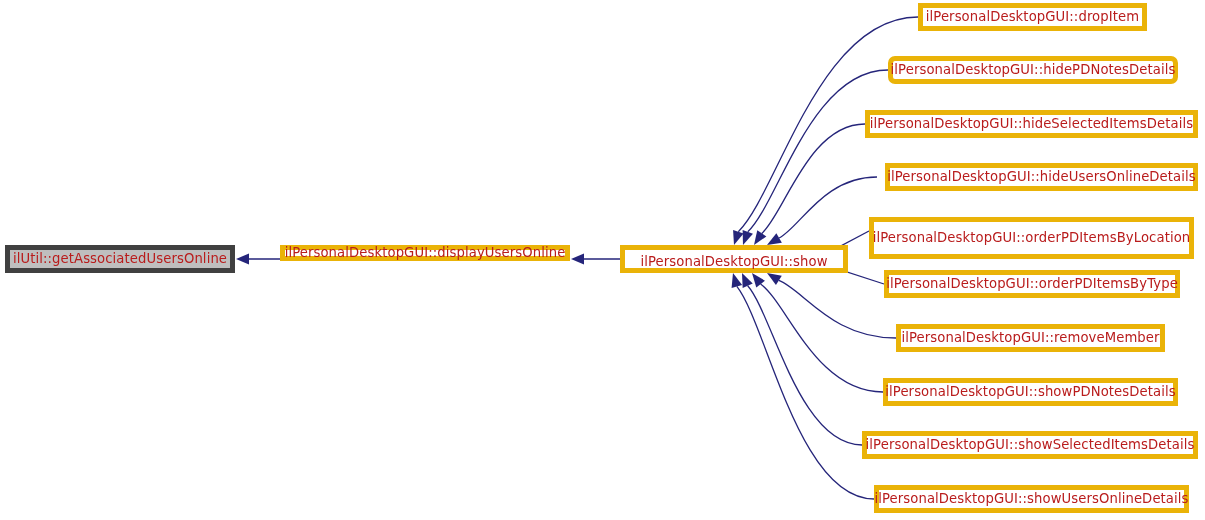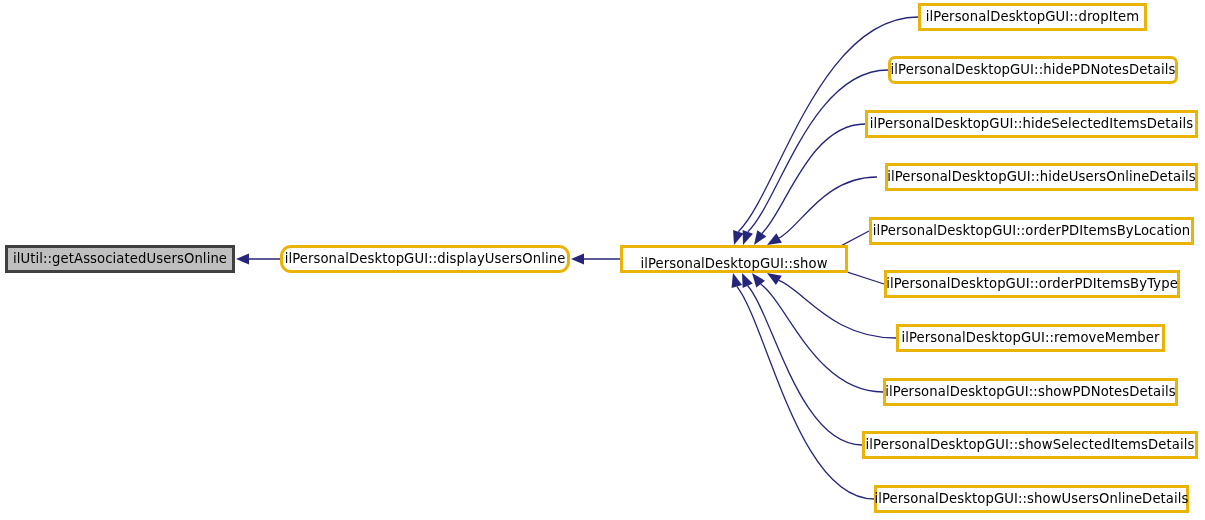--- a/index.html
+++ b/index.html
@@ -19,23 +19,23 @@
   #edge-layer {
     position: absolute;
     left: 0;
     top: 0;
     width: 1205px;
     height: 520px;
   }
   .node {
     position: absolute;
     box-sizing: border-box;
-    border: 3px solid #eab308;
+    border: 5px solid #eab308;
     background: #ffffff;
-    color: #000000;
+    color: #b91c1c;
     font-size: 13.2px;
     line-height: 1;
     display: flex;
     align-items: center;
     justify-content: center;
     white-space: nowrap;
     letter-spacing: 0.1px;
     z-index: 5;
   }
   .node.highlight {
@@ -74,39 +74,39 @@
       <polygon points="752,273 756.2852015097222,287.4182886647852 764.9533197993961,280.646012436203" fill="#25257a"></polygon>
       <path d="M 862 445 C 799.1318721516836 445, 772.8415641423877 314.44750185373704, 747.6943130030612 285.7896364069964" fill="none" stroke="#25257a" stroke-width="1.3"></path>
       <polygon points="742,273 742.669812986027,288.0266879439133 752.7188130200955,283.5525848700795" fill="#25257a"></polygon>
       <path d="M 874 499 C 798.5724076397909 499, 767.0299599255217 324.71528426937186, 736.858922981438 286.45766374313644" fill="none" stroke="#25257a" stroke-width="1.3"></path>
       <polygon points="733,273 731.5719836537772,287.9736692001299 742.1458623090988,284.94165828614297" fill="#25257a"></polygon>
     </svg>
   <div id="node-layer">
       <div class="node highlight" style="left: 5px; top: 245px; width: 230px; height: 28px;">
         <span class="node-label">ilUtil::getAssociatedUsersOnline</span>
       </div>
-      <div class="node" style="left: 280px; top: 245px; width: 290px; height: 28px; border-radius: 11px;">
+      <div class="node" style="left: 280px; top: 245px; width: 290px; height: 16px;">
         <span class="node-label">ilPersonalDesktopGUI::displayUsersOnline</span>
       </div>
       <div class="node" style="left: 620px; top: 245px; width: 228px; height: 28px; align-items: flex-end;">
         <span class="node-label">ilPersonalDesktopGUI::show</span>
       </div>
       <div class="node" style="left: 918px; top: 3px; width: 229px; height: 28px;">
         <span class="node-label">ilPersonalDesktopGUI::dropItem</span>
       </div>
       <div class="node" style="left: 888px; top: 56px; width: 290px; height: 28px; border-radius: 7px;">
         <span class="node-label">ilPersonalDesktopGUI::hidePDNotesDetails</span>
       </div>
       <div class="node" style="left: 865px; top: 110px; width: 333px; height: 28px;">
         <span class="node-label">ilPersonalDesktopGUI::hideSelectedItemsDetails</span>
       </div>
       <div class="node" style="left: 877px; top: 163px; width: 313px; height: 28px; margin-left: 8px;">
         <span class="node-label">ilPersonalDesktopGUI::hideUsersOnlineDetails</span>
       </div>
-      <div class="node" style="left: 869px; top: 217px; width: 325px; height: 28px;">
+      <div class="node" style="left: 869px; top: 217px; width: 325px; height: 42px;">
         <span class="node-label">ilPersonalDesktopGUI::orderPDItemsByLocation</span>
       </div>
       <div class="node" style="left: 884px; top: 270px; width: 296px; height: 28px;">
         <span class="node-label">ilPersonalDesktopGUI::orderPDItemsByType</span>
       </div>
       <div class="node" style="left: 896px; top: 324px; width: 269px; height: 28px; align-items: center;">
         <span class="node-label">ilPersonalDesktopGUI::removeMember</span>
       </div>
       <div class="node" style="left: 883px; top: 378px; width: 295px; height: 28px;">
         <span class="node-label">ilPersonalDesktopGUI::showPDNotesDetails</span>

